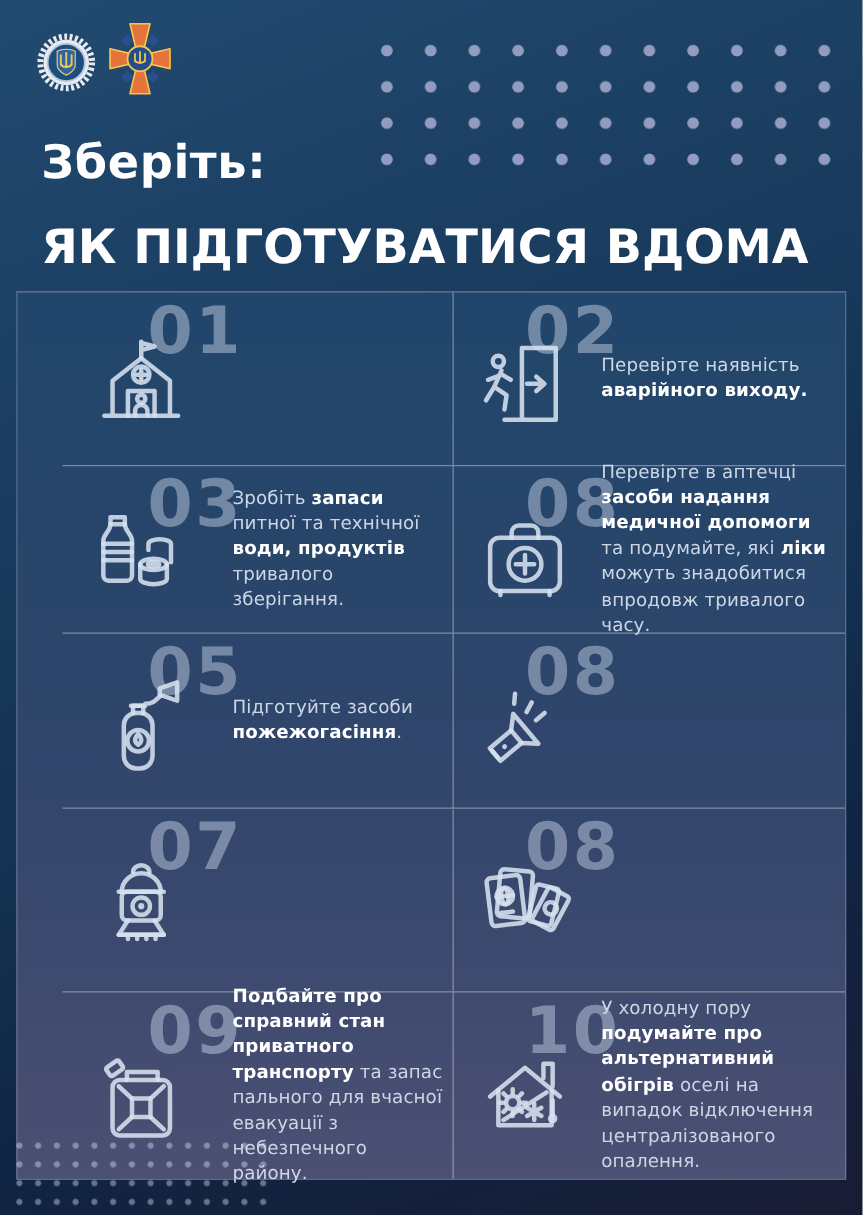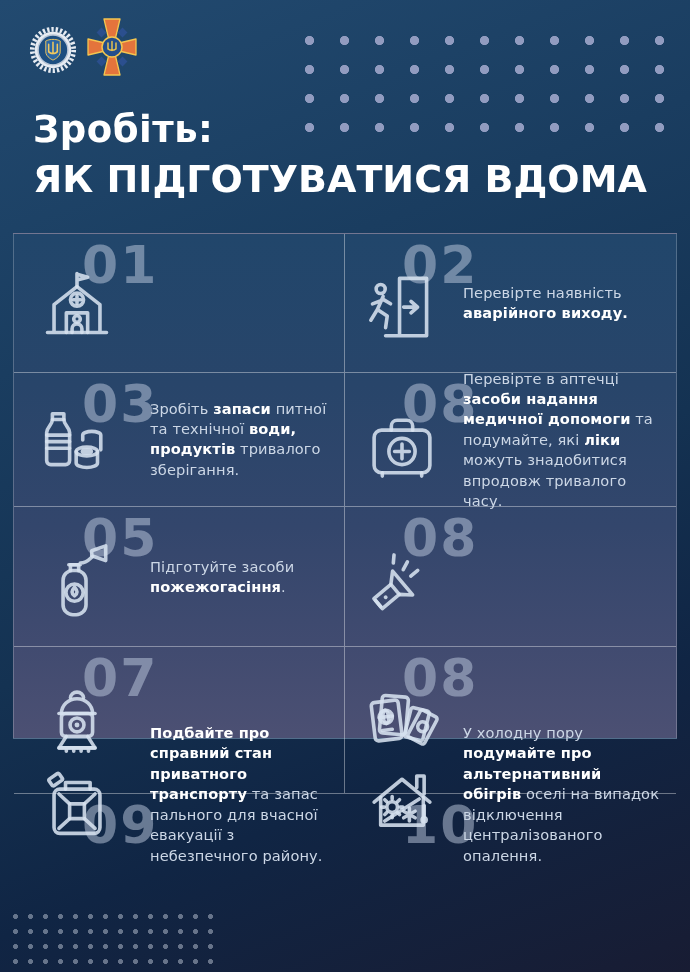--- a/index.html
+++ b/index.html
@@ -5,36 +5,36 @@
   html,body{margin:0;padding:0;}
   body{
     width:690px;height:972px;position:relative;overflow:hidden;
     background:linear-gradient(158deg,#224a70 0%,#1a3d60 30%,#143252 55%,#102544 75%,#181c33 100%);
     font-family:"DejaVu Sans","Liberation Sans",sans-serif;
   }
   .logo-police{position:absolute;left:28px;top:24px;width:50px;height:54px;}
   .logo-sesu{position:absolute;left:85px;top:16px;width:54px;height:64px;}
   .title{position:absolute;left:33px;top:110px;color:#ffffff;z-index:3;}
   .title-line1{font-size:37px;font-weight:bold;letter-spacing:0.5px;line-height:1.1;}
-  .title-line2{font-size:38px;font-weight:bold;margin-top:8px;letter-spacing:0;white-space:nowrap;line-height:1.1;}
+  .title-line2{font-size:38px;font-weight:bold;margin-top:26px;letter-spacing:0;white-space:nowrap;line-height:1.1;}
   .dots-top{
     position:absolute;left:292px;top:26px;width:398px;height:117px;z-index:1;
     background-image:radial-gradient(circle,rgba(152,161,197,0.95) 4.3px,rgba(152,161,197,0) 4.9px);
     background-size:35px 29px;
   }
   .dots-bottom{
     position:absolute;left:8px;top:909px;width:206px;height:61px;z-index:6;
     background-image:radial-gradient(circle,rgba(222,229,241,0.42) 2.2px,rgba(222,229,241,0) 2.7px);
     background-size:15px 15px;
   }
   .card{
-    position:absolute;left:13px;top:233px;width:664px;height:506px;box-sizing:border-box;z-index:2;
+    position:absolute;left:13px;top:233px;width:664px;height:711px;box-sizing:border-box;z-index:2;
     background:linear-gradient(180deg,#21466b 0%,#28456a 30%,#33466c 58%,#414b70 82%,#4c5073 100%);
     border:1px solid rgba(255,255,255,0.22);
-    display:grid;grid-template-columns:1fr 1fr;grid-template-rows:139px 134px 140px 147px 1fr;
+    display:grid;grid-template-columns:1fr 1fr;grid-template-rows:139px 134px 140px 147px 1fr;padding-left:36px;
   }
   .cell{position:relative;box-sizing:border-box;}
   .cell:nth-child(odd){border-right:1px solid rgba(255,255,255,0.38);}
   .cell:nth-child(-n+8){border-bottom:1px solid rgba(255,255,255,0.38);}
   .num{
     position:absolute;top:5px;left:68px;font-size:52px;font-weight:bold;line-height:1;
     color:rgba(191,203,224,0.5);letter-spacing:2px;
   }
   .cell:nth-child(even) .num{left:57px;}
   .icon{position:absolute;left:22px;top:50%;transform:translateY(-44%);width:82px;height:82px;}
@@ -78,21 +78,21 @@
       <rect x="34" y="42" width="7" height="7" transform="rotate(45 37.5 45.5)"></rect>
     </g>
     <circle cx="27" cy="31" r="10" fill="#234e8c" stroke="#f4c54f" stroke-width="1.5"></circle>
     <path d="M23,27 v6 M27,25.5 v9 M31,27 v6 M23,32.5 c1.2,2.4 6.8,2.4 8,0" stroke="#f2c94c" stroke-width="1.4" fill="none" stroke-linecap="round"></path>
   </svg>
 </div>
 
 <div class="dots-top"></div>
 
 <div class="title">
-  <div class="title-line1">Зробіть:</div>
+  <div class="title-line1">Зберіть:</div>
   <div class="title-line2">ЯК ПІДГОТУВАТИСЯ ВДОМА</div>
 </div>
 
 <div class="card">
     <div class="cell">
     <div class="num">01</div>
     <div class="icon">
         <svg viewBox="0 0 100 100">
     <path class="ic" d="M22,80 V46 L50,24 78,46 V80 M14,80 H86"></path>
     <path class="ic" d="M50,24 V8 M50,9 l13,3.5 -13,3.5"></path>

